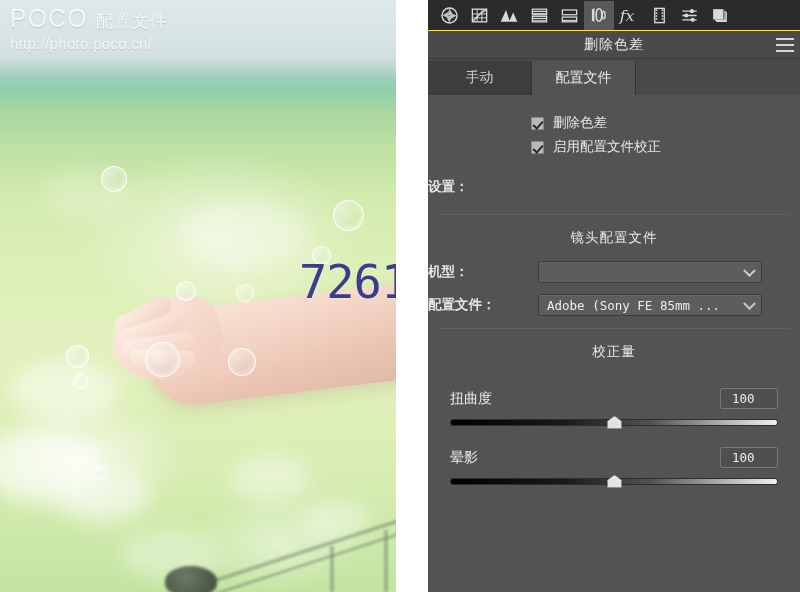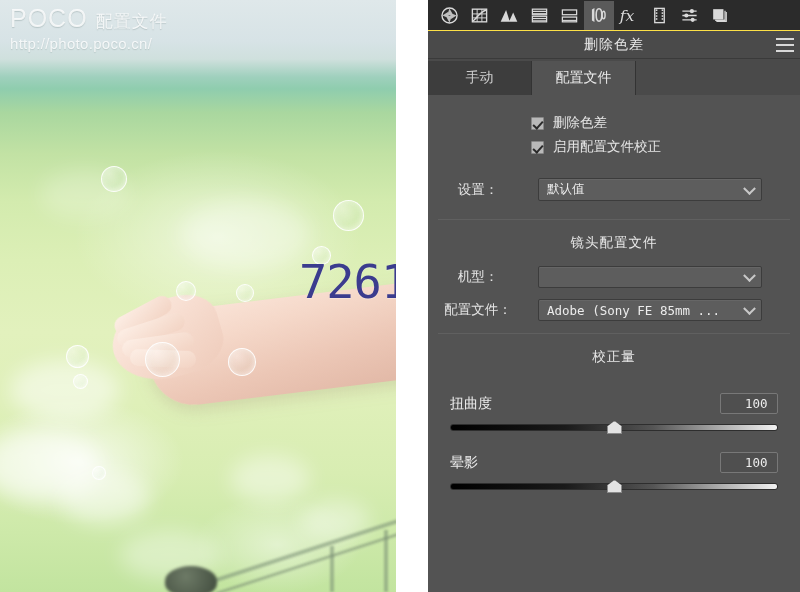--- a/index.html
+++ b/index.html
@@ -291,22 +291,23 @@
   
   #settings-row {
     display: flex;
     align-items: center;
     margin-top: 19px;
     padding: 0 38px 0 0;
   }
   .field-label {
     color: #e4e4e4;
     font-size: 13.5px;
-    text-align: center;
+    text-align: left;
     flex: 0 0 auto;
+    font-weight: bold;
   }
   .select {
     position: relative;
     height: 23px;
     background: #5d5d5d;
     border: 1px solid #3c3c3c;
     border-radius: 2px;
     display: flex;
     align-items: center;
     padding: 0 24px 0 8px;
@@ -372,21 +373,21 @@
   .slider-value {
     width: 58px; height: 21px;
     background: #4f4f4f;
     border: 1px solid #787878;
     border-radius: 2px;
     color: #ededed;
     font-size: 12.5px;
     font-family: "DejaVu Sans Mono", "Liberation Mono", monospace;
     display: flex;
     align-items: center;
-    padding-left: 24px;
+    padding-left: 11px;
     margin-right: 12px;
     cursor: text;
   }
   .slider-track-wrap {
     position: relative;
     height: 14px;
     margin: 0 12px;
   }
   .slider-track {
     position: absolute;
@@ -563,24 +564,20 @@
           <span class="cb-label">删除色差</span>
         </div>
         <div class="cb-row">
           <span class="checkbox checked"></span>
           <span class="cb-label">启用配置文件校正</span>
         </div>
       </div>
 
       <div id="settings-row">
         <span class="field-label" style="width:110px;padding-right:10px;">设置：</span>
-        <span class="select" style="flex:1;">
-          <span>默认值</span>
-          <span class="chev"></span>
-        </span>
       </div>
 
       <div class="divider"></div>
 
       <div class="section-title">镜头配置文件</div>
 
       <div id="lens-fields">
         <div class="lens-row">
           <span class="field-label">机型：</span>
           <span class="select">

